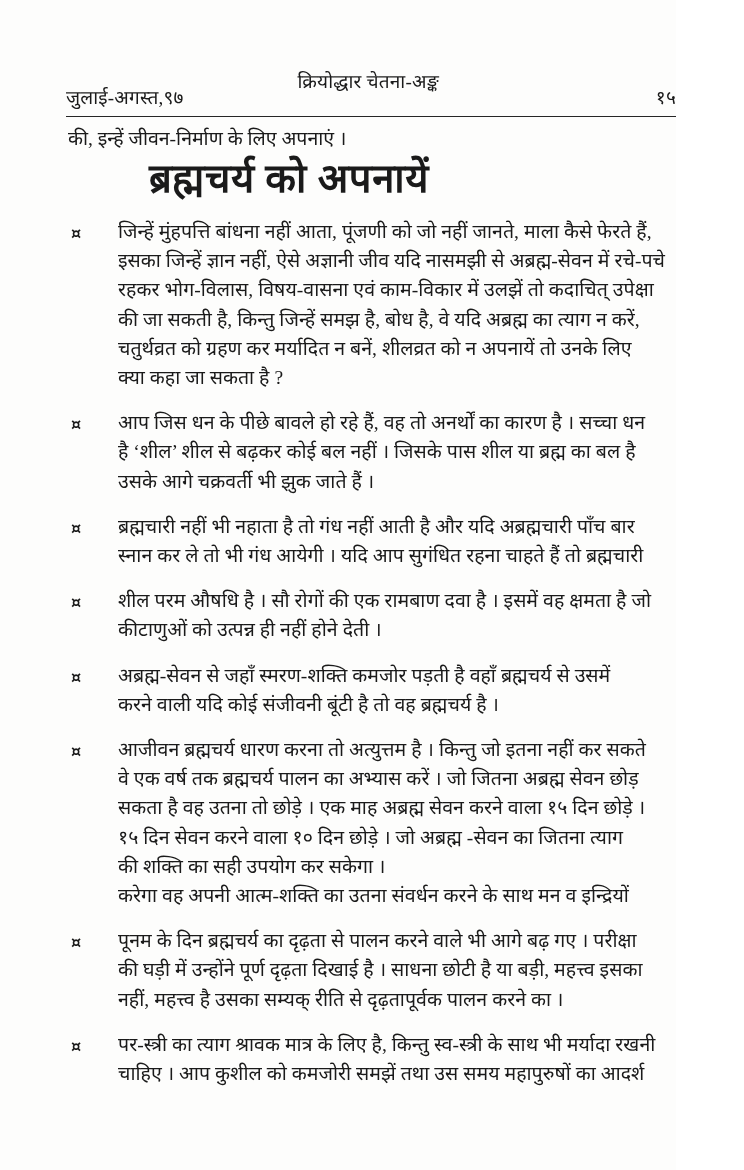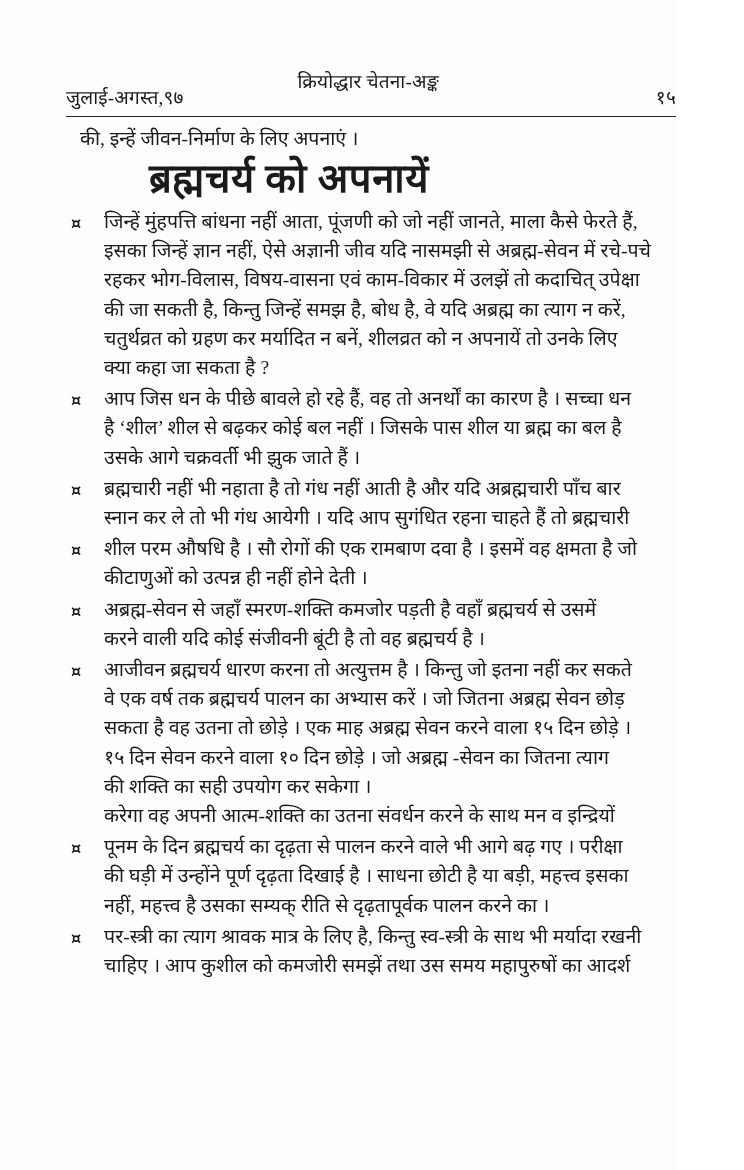--- a/index.html
+++ b/index.html
@@ -64,21 +64,21 @@
     position: absolute;
     left: 66px;
     top: 124px;
     width: 614px;
   }
 
   .runon-line {
     font-size: 19.5px;
     line-height: 29px;
     white-space: nowrap;
-    margin: 0 0 0 12px;
+    margin: 0 0 0 0;
     padding-left: 2px;
   }
 
   .section-title {
     text-align: center;
     font-size: 40px;
     line-height: 44px;
     font-weight: bold;
     letter-spacing: 0.6px;
     margin: 4px 0 6px 0;
@@ -103,21 +103,21 @@
     left: 5px;
     top: 3px;
     font-size: 16px;
     line-height: 27px;
     font-family: "DejaVu Sans", sans-serif;
     font-weight: bold;
     color: #1a1a1a;
   }
 
   .para-lines {
-    margin: 2px;
+    margin: 16px;
     padding: 0;
     list-style: none;
   }
 
   .para-lines li {
     font-size: 19.5px;
     line-height: 29.2px;
     white-space: nowrap;
     letter-spacing: 0.05px;
   }

